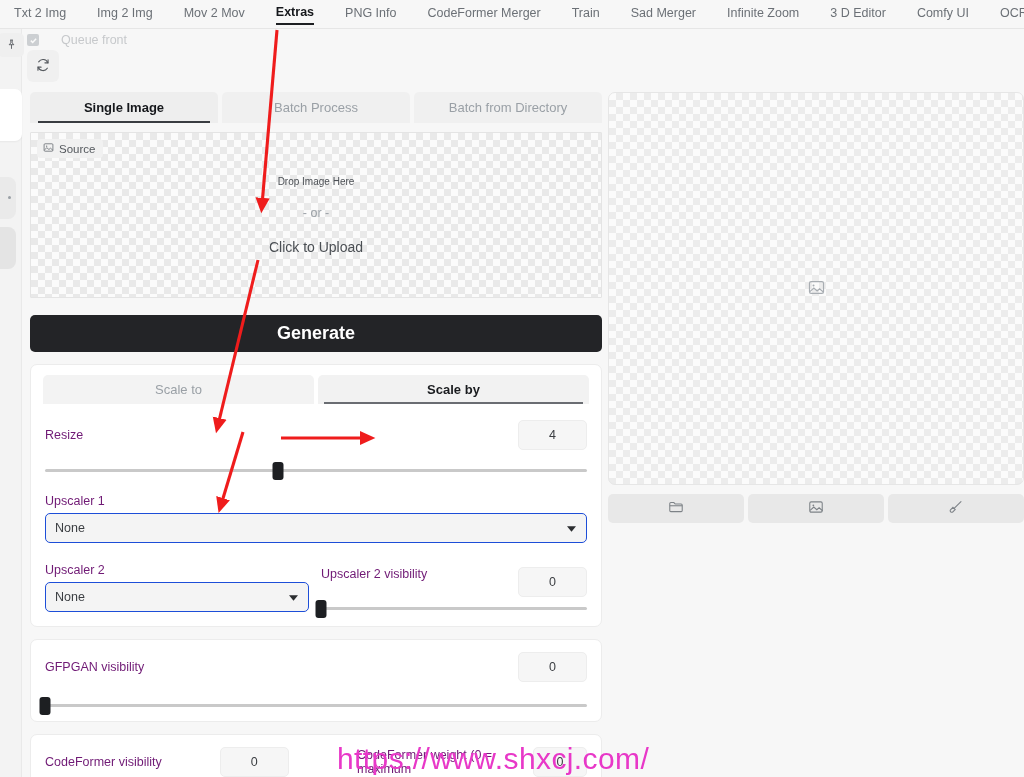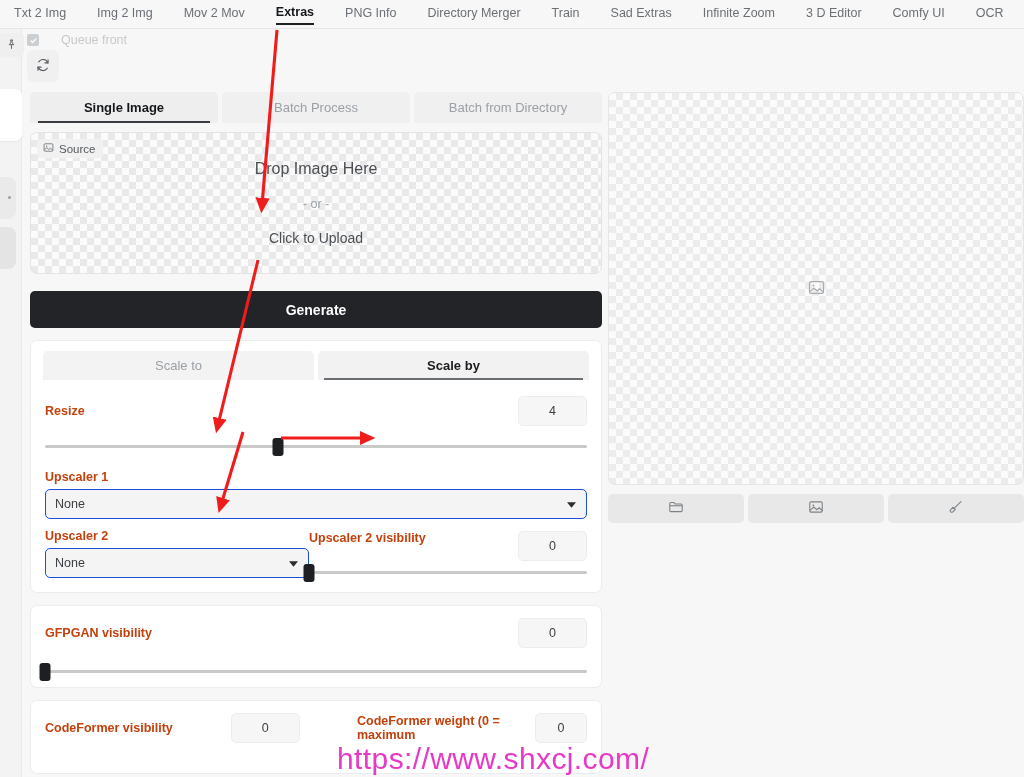--- a/index.html
+++ b/index.html
@@ -108,23 +108,23 @@
     background:#eeeeee; color:#16181c; font-weight:700;
   }
   .modetab.active::after{
     content:""; position:absolute; left:8px; right:8px; bottom:0;
     height:2px; background:#3a3d42;
   }
 
   
   #sourcepanel{
     margin-top:9px;
-    height:142px;
+    height:166px;
     border:1px solid #e4e4e4;
-    border-radius:7px;
+    border-radius:1px;
     background:
       linear-gradient(45deg,#e9e9e9 25%,transparent 25%,transparent 75%,#e9e9e9 75%),
       linear-gradient(45deg,#e9e9e9 25%,transparent 25%,transparent 75%,#e9e9e9 75%),
       #fbfbfb;
     background-size:14px 14px;
     background-position:0 0, 7px 7px;
     position:relative;
     overflow:hidden;
   }
   #sourcelabel{
@@ -135,31 +135,31 @@
     display:flex;align-items:center;gap:5px;
     font-size:11.5px; color:#55595e;
   }
   #sourcedrop{
     position:absolute; left:0; right:0; top:0; bottom:0;
     display:flex; flex-direction:column;
     align-items:center; justify-content:center;
     gap:19px;
     cursor:pointer;
   }
-  #droptext{ font-size:16px; color:#4b4f54; }
+  #droptext{ font-size:10px; color:#4b4f54; }
   #ortext{ font-size:12.5px; color:#9aa0a6; }
   #uploadtext{ font-size:14px; color:#4b4f54; }
 
   
   #generatebtn{
     margin-top:17px;
     height:37px; width:100%;
     background:#232427;
     border-radius:5px;
-    color:#fff; font-weight:700; font-size:14px;
+    color:#fff; font-weight:700; font-size:18px;
     display:flex;align-items:center;justify-content:center;
     cursor:pointer;
   }
 
   
   .card{
     margin-top:12px;
     background:#ffffff;
     border:1px solid #ececec;
     border-radius:7px;
@@ -175,21 +175,21 @@
   }
   .scaletab.active{
     background:#f2f2f2; color:#1a1c1f; font-weight:700;
   }
   .scaletab.active::after{
     content:""; position:absolute; left:6px; right:6px; bottom:0;
     height:1.6px; background:#6a6d72;
   }
 
   
-  .fieldlabel{ font-size:12.5px; color:#c2410c;font-weight:bold; }
+  .fieldlabel{ font-size:12.5px; color:#701a75; }
   .numbox{
     width:69px; height:30px;
     background:#f6f6f6;
     border:1px solid #ededed;
     border-radius:5px;
     display:flex;align-items:center;justify-content:center;
     font-size:12.5px; color:#3b3e42;
   }
   .sliderrow{ position:relative; }
   .track{
@@ -212,21 +212,21 @@
     height:30px;
     background:#f4f4f4;
     border:1px solid #1d4ed8;
     border-radius:5px;
     display:flex;align-items:center;
     padding:0 9px;
     font-size:12.5px;color:#3b3e42;
     position:relative; cursor:pointer;
   }
   .caret{ position:absolute; right:10px; top:50%; transform:translateY(-50%); }
-  #up2row{ display:flex; margin-top:10px; }
+  #up2row{ display:flex; gap:12px; margin-top:20px;align-items:center; }
   #up2left{ width:264px; }
   #up2right{ flex:1; padding-top:2px; }
   #up2visHead{ display:flex; align-items:flex-start; justify-content:space-between; }
   #up2visSlider{ margin-top:10px; }
 
   #gfpHead{ display:flex; align-items:center; justify-content:space-between; }
   #gfpSlider{ margin-top:22px; }
 
   #bottomcard{ margin-top:12px; padding-bottom:30px; }
   #cfrow{ display:flex; gap:12px; align-items:center; }
@@ -272,23 +272,23 @@
 </style>
 </head>
 <body>
 
 <div id="topbar">
     <div class="topTab">Txt 2 Img</div>
     <div class="topTab">Img 2 Img</div>
     <div class="topTab">Mov 2 Mov</div>
     <div class="topTab active">Extras</div>
     <div class="topTab">PNG Info</div>
-    <div class="topTab">Directory Merger</div>
+    <div class="topTab">CodeFormer Merger</div>
     <div class="topTab">Train</div>
-    <div class="topTab">Sad Extras</div>
+    <div class="topTab">Sad Merger</div>
     <div class="topTab">Infinite Zoom</div>
     <div class="topTab">3 D Editor</div>
     <div class="topTab">Comfy UI</div>
     <div class="topTab">OCR</div>
   </div>
 
 <div id="leftrail">
   <div id="pinbtn">
     <span>
       <svg width="11" height="11" viewBox="0 0 16 16" fill="none" stroke="#55595e" stroke-width="1.3">

